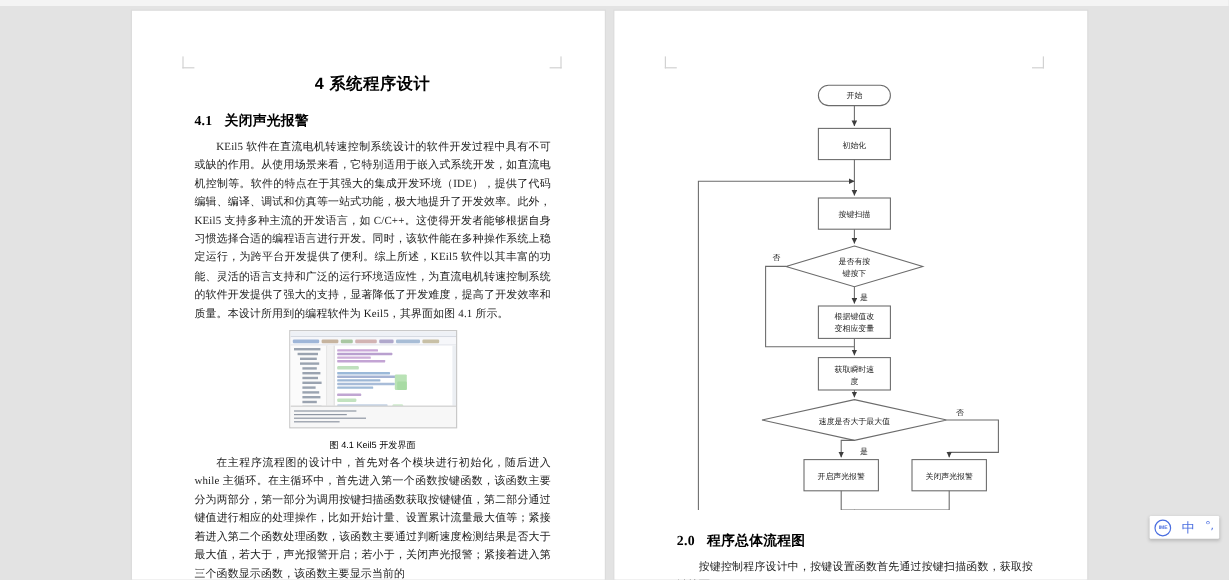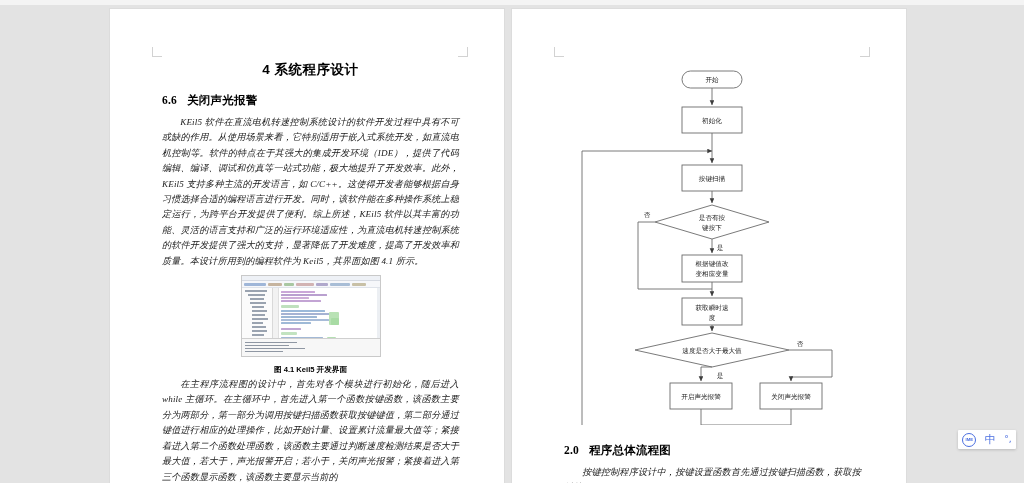--- a/index.html
+++ b/index.html
@@ -72,25 +72,24 @@
   }
   h2.sec .num { font-family: "Liberation Serif", serif; font-weight: bold; }
   p.body {
     font-size: 9.1px;
     line-height: 15.4px;
     margin: 0 0 6px 0;
     text-align: justify;
     text-indent: 2em;
     color: #1a1a1a;
     letter-spacing: 0.15px;
-    font-style: italic;
   }
   .caption {
     font-size: 7.6px;
-    font-weight: bold;
+    font-weight: normal;
     text-align: center;
     margin-top: 4px;
     font-family: "Liberation Sans", "DejaVu Sans", sans-serif;
   }
 
   
   .figure-wrap { margin: 6px 0 2px 0; text-align: center; }
   .keil-shot {
     display: inline-block;
     width: 138px; height: 80px;
@@ -165,21 +164,21 @@
 
   <div class="page page-left">
     <div class="mark tl" style="left:42px;  top:38px;"></div>
     <div class="mark tr" style="right:36px; top:38px;"></div>
 
     <div class="content">
 
       <h1 class="doc-title">4  系统程序设计</h1>
 
       <h2 class="sec">
-        <span class="num">6.6</span>
+        <span class="num">4.1</span>
         &nbsp;
         <span>关闭声光报警</span>
       </h2>
 
       <p class="body">KEil5 软件在直流电机转速控制系统设计的软件开发过程中具有不可或缺的作用。从使用场景来看，它特别适用于嵌入式系统开发，如直流电机控制等。软件的特点在于其强大的集成开发环境（IDE），提供了代码编辑、编译、调试和仿真等一站式功能，极大地提升了开发效率。此外，KEil5 支持多种主流的开发语言，如 C/C++。这使得开发者能够根据自身习惯选择合适的编程语言进行开发。同时，该软件能在多种操作系统上稳定运行，为跨平台开发提供了便利。综上所述，KEil5 软件以其丰富的功能、灵活的语言支持和广泛的运行环境适应性，为直流电机转速控制系统的软件开发提供了强大的支持，显著降低了开发难度，提高了开发效率和质量。本设计所用到的编程软件为 Keil5，其界面如图 4.1 所示。</p>
 
       <div class="figure-wrap">
         <div class="keil-shot">
           <div class="k-menubar"></div>
           <div class="k-toolbar">

